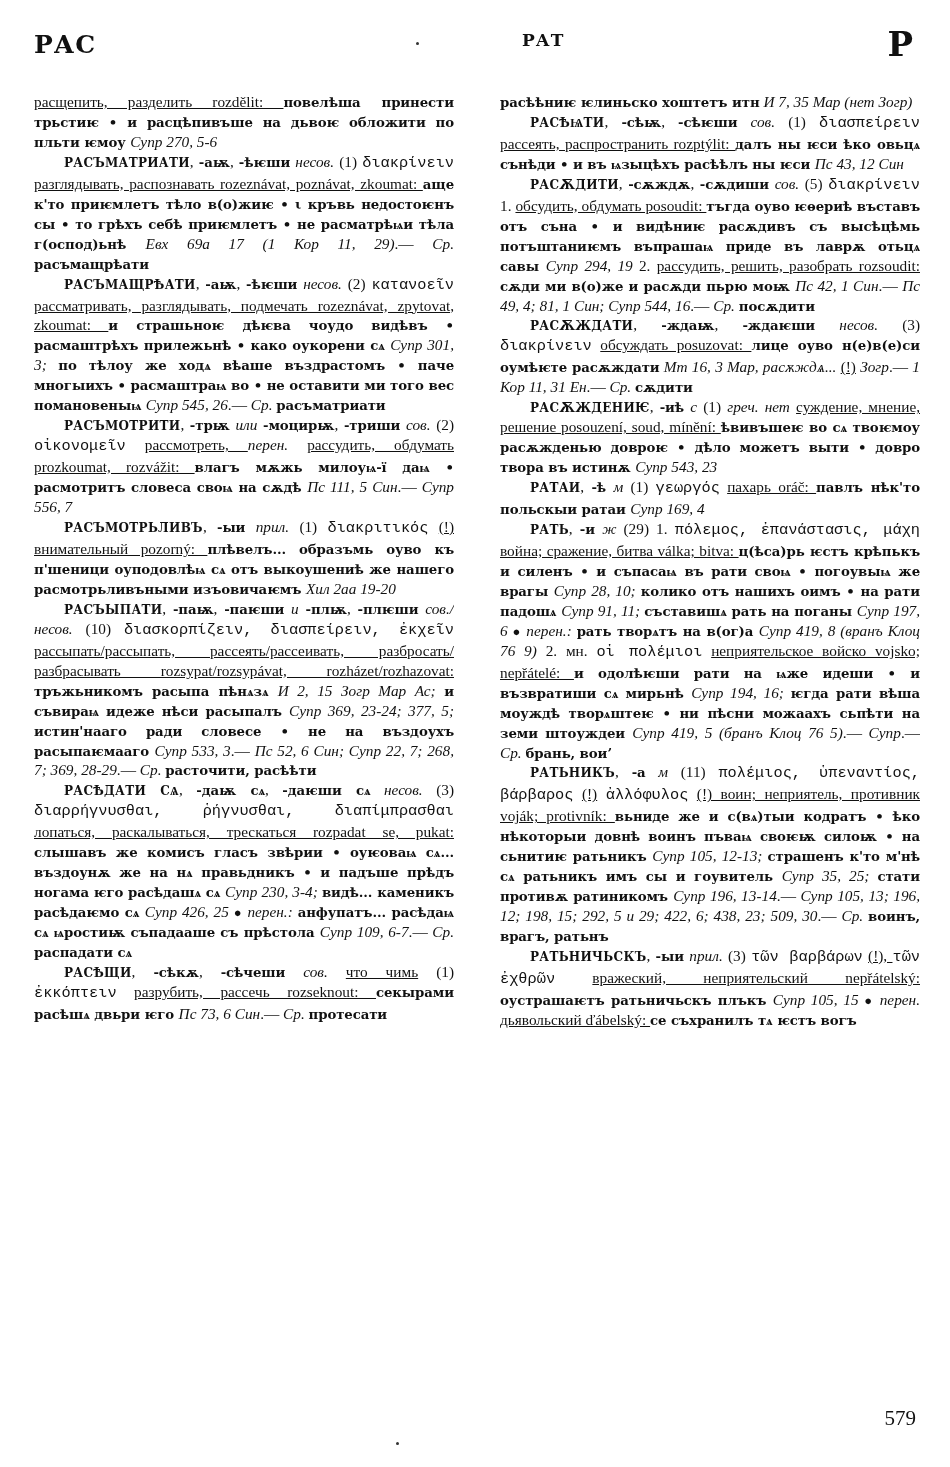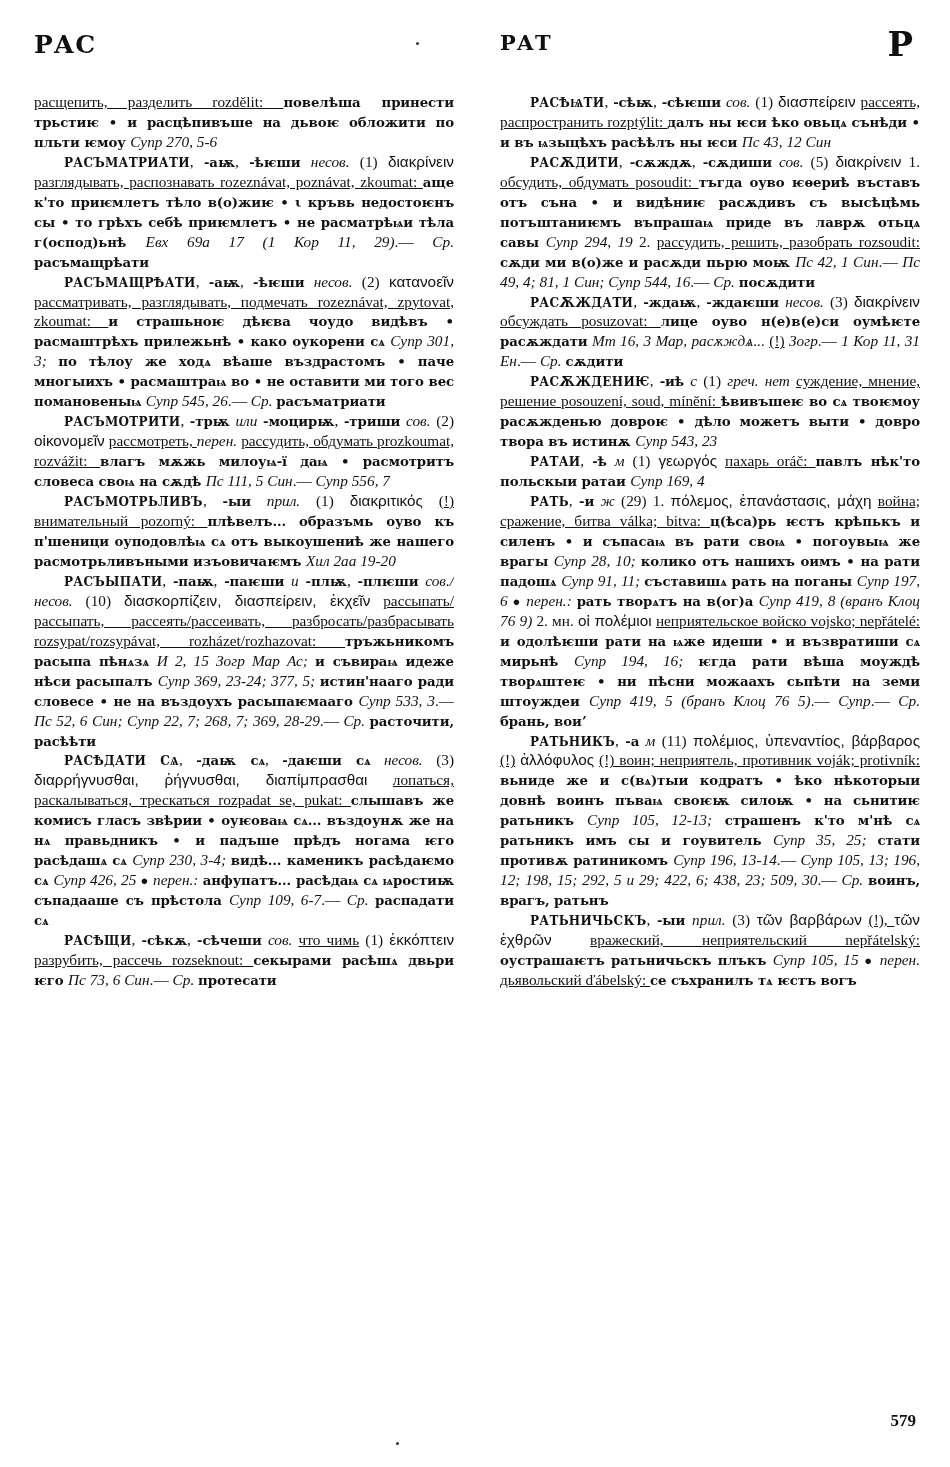--- a/index.html
+++ b/index.html
@@ -35,23 +35,23 @@
     font-family: "DejaVu Serif", serif;
     font-weight: bold;
     letter-spacing: 1px;
   }
   .hdr-left {
     left: 0;
     top: 0;
     font-size: 25px;
   }
   .hdr-mid {
-    left: 466px;
+    left: 488px;
     top: 0;
-    font-size: 21px;
+    font-size: 17px;
   }
   .hdr-right {
     right: 2px;
     top: -6px;
     font-size: 34px;
   }
   .columns {
     position: absolute;
     top: 92px;
     left: 34px;
@@ -86,30 +86,30 @@
     letter-spacing: 0.3px;
   }
   
   .ocs {
     font-family: "DejaVu Serif", serif;
     font-size: 13.3px;
     letter-spacing: -0.1px;
     font-weight: 600;
   }
   .it { font-style: italic; }
-  .gk { font-family: Liberation Sans, sans-serif; }
+  .gk { font-family: Liberation Mono, monospace; }
   .ru { font-family: "Liberation Serif", serif; text-decoration: underline; }
   .bullet { font-size: 13px; }
   .pagenum {
     position: absolute;
     right: 34px;
     bottom: 36px;
     font-family: "Liberation Serif", serif;
-    font-weight: bold;
-    font-size: 17px;
+    font-weight: normal;
+    font-size: 21px;
   }
   .dot-top {
     position: absolute;
     left: 416px;
     top: 42px;
     width: 3px; height: 3px;
     background: #333;
     border-radius: 50%;
   }
   .dot-bottom {
@@ -139,20 +139,21 @@
         <p class="para"><span class="ru">расщепить, разделить rozdělit: </span><span class="ocs">повелѣша принести трьстиѥ • и расцѣпивъше на дьвоѥ обложити по пльти ѥмоу </span><span class="it">Супр 270, 5-6</span></p>
         <p class="para indent"><span class="hw">РАСЪМАТРИАТИ</span>, <span class="ocs">-аѭ</span>, <span class="ocs">-ѣѥши</span> <span class="it">несов.</span> <span class="bold">(1)</span> <span class="gk">διακρίνειν</span> <span class="ru">разглядывать, распознавать rozeznávat, poznávat, zkoumat: </span><span class="ocs">аще к'то приѥмлетъ тѣло в(о)жиѥ • ι кръвь недостоѥнъ сы • то грѣхъ себѣ приѥмлетъ • не расматрѣѩи тѣла г(оспод)ьнѣ </span><span class="it">Евх 69а 17 (1 Кор 11, 29)</span>.— <span class="it">Ср.</span> <span class="ocs">расъмащрѣати</span></p>
         <p class="para indent"><span class="hw">РАСЪМАЩРѢАТИ</span>, <span class="ocs">-аѭ</span>, <span class="ocs">-ѣѥши</span> <span class="it">несов.</span> <span class="bold">(2)</span> <span class="gk">κατανοεῖν</span> <span class="ru">рассматривать, разглядывать, подмечать rozeznávat, zpytovat, zkoumat: </span><span class="ocs">и страшьноѥ дѣѥва чоудо видѣвъ • расмаштрѣхъ прилежьнѣ • како оукорени сѧ </span><span class="it">Супр 301, 3;</span> <span class="ocs">по тѣлоу же ходѧ вѣаше въздрастомъ • паче многыихъ • расмаштраѩ во • не оставити ми того вес помановеныѩ </span><span class="it">Супр 545, 26</span>.— <span class="it">Ср.</span> <span class="ocs">расъматриати</span></p>
         <p class="para indent"><span class="hw">РАСЪМОТРИТИ</span>, <span class="ocs">-трѭ</span> <span class="it">или</span> <span class="ocs">-моцирѭ</span>, <span class="ocs">-триши</span> <span class="it">сов.</span> <span class="bold">(2)</span> <span class="gk">οἰκονομεῖν</span> <span class="ru">рассмотреть, </span><span class="it">перен.</span> <span class="ru">рассудить, обдумать prozkoumat, rozvážit: </span><span class="ocs">влагъ мѫжь милоуѩ-ї даѩ • расмотритъ словеса своѩ на сѫдѣ </span><span class="it">Пс 111, 5 Син</span>.— <span class="it">Супр 556, 7</span></p>
         <p class="para indent"><span class="hw">РАСЪМОТРЬЛИВЪ</span>, <span class="ocs">-ыи</span> <span class="it">прил.</span> <span class="bold">(1)</span> <span class="gk">διακριτικός</span> <span class="ru">(!) внимательный pozorný: </span><span class="ocs">плѣвелъ... образъмь оуво къ п'шеници оуподовлѣѩ сѧ отъ выкоушениѣ же нашего расмотрьливъными изъовичаѥмъ </span><span class="it">Хил 2аа 19-20</span></p>
         <p class="para indent"><span class="hw">РАСЪЫПАТИ</span>, <span class="ocs">-паѭ</span>, <span class="ocs">-паѥши</span> <span class="it">и</span> <span class="ocs">-плѭ</span>, <span class="ocs">-плѥши</span> <span class="it">сов./несов.</span> <span class="bold">(10)</span> <span class="gk">διασκορπίζειν, διασπείρειν, ἐκχεῖν</span> <span class="ru">рассыпать/рассыпать, рассеять/рассеивать, разбросать/разбрасывать rozsypat/rozsypávat, rozházet/rozhazovat: </span><span class="ocs">тръжьникомъ расыпа пѣнѧзѧ </span><span class="it">И 2, 15 Зогр Мар Ас;</span> <span class="ocs">и съвираѩ идеже нѣси расыпалъ </span><span class="it">Супр 369, 23-24; 377, 5;</span> <span class="ocs">истин'нааго ради словесе • не на въздоухъ расыпаѥмааго </span><span class="it">Супр 533, 3</span>.— <span class="it">Пс 52, 6 Син; Супр 22, 7; 268, 7; 369, 28-29</span>.— <span class="it">Ср.</span> <span class="ocs">расточити, расѣѣти</span></p>
         <p class="para indent"><span class="hw">РАСѢДАТИ СѦ</span>, <span class="ocs">-даѭ сѧ</span>, <span class="ocs">-даѥши сѧ</span> <span class="it">несов.</span> <span class="bold">(3)</span> <span class="gk">διαρρήγνυσθαι, ῥήγνυσθαι, διαπίμπρασθαι</span> <span class="ru">лопаться, раскалываться, трескаться rozpadat se, pukat: </span><span class="ocs">слышавъ же комисъ гласъ звѣрии • оуѥоваѩ сѧ... въздоунѫ же на нѧ правьдникъ • и падъше прѣдъ ногама ѥго расѣдашѧ сѧ </span><span class="it">Супр 230, 3-4;</span> <span class="ocs">видѣ... каменикъ расѣдаѥмо сѧ </span><span class="it">Супр 426, 25</span> <span class="bullet">●</span> <span class="it">перен.:</span> <span class="ocs">анфупатъ... расѣдаѩ сѧ ѩростиѭ съпадааше съ прѣстола </span><span class="it">Супр 109, 6-7</span>.— <span class="it">Ср.</span> <span class="ocs">распадати сѧ</span></p>
         <p class="para indent"><span class="hw">РАСѢЩИ</span>, <span class="ocs">-сѣкѫ</span>, <span class="ocs">-сѣчеши</span> <span class="it">сов.</span> <span class="ru">что чимь</span> <span class="bold">(1)</span> <span class="gk">ἐκκόπτειν</span> <span class="ru">разрубить, рассечь rozseknout: </span><span class="ocs">секырами расѣшѧ двьри ѥго </span><span class="it">Пс 73, 6 Син</span>.— <span class="it">Ср.</span> <span class="ocs">протесати</span></p>
       </div>
     <div class="col col-right" id="col-right">
+        <p class="para"><span class="ocs">расѣѣниѥ ѥлиньско хоштетъ итн</span> <span class="it">И 7, 35 Мар (нет Зогр)</span></p>
         <p class="para indent"><span class="hw">РАСѢѨТИ</span>, <span class="ocs">-сѣѭ</span>, <span class="ocs">-сѣѥши</span> <span class="it">сов.</span> <span class="bold">(1)</span> <span class="gk">διασπείρειν</span> <span class="ru">рассеять, распространить rozptýlit: </span><span class="ocs">далъ ны ѥси ѣко овьцѧ сънѣди • и въ ѩзыцѣхъ расѣѣлъ ны ѥси </span><span class="it">Пс 43, 12 Син</span></p>
         <p class="para indent"><span class="hw">РАСѪДИТИ</span>, <span class="ocs">-сѫждѫ</span>, <span class="ocs">-сѫдиши</span> <span class="it">сов.</span> <span class="bold">(5)</span> <span class="gk">διακρίνειν</span> <span class="bold">1.</span> <span class="ru">обсудить, обдумать posoudit: </span><span class="ocs">тъгда оуво ѥѳериѣ въставъ отъ съна • и видѣниѥ расѫдивъ съ высѣцѣмь потъштаниѥмъ въпрашаѩ приде въ лаврѫ отьцѧ савы </span><span class="it">Супр 294, 19</span> <span class="bold">2.</span> <span class="ru">рассудить, решить, разобрать rozsoudit: </span><span class="ocs">сѫди ми в(о)же и расѫди пьрю моѭ </span><span class="it">Пс 42, 1 Син</span>.— <span class="it">Пс 49, 4; 81, 1 Син; Супр 544, 16</span>.— <span class="it">Ср.</span> <span class="ocs">посѫдити</span></p>
         <p class="para indent"><span class="hw">РАСѪЖДАТИ</span>, <span class="ocs">-ждаѭ</span>, <span class="ocs">-ждаѥши</span> <span class="it">несов.</span> <span class="bold">(3)</span> <span class="gk">διακρίνειν</span> <span class="ru">обсуждать posuzovat: </span><span class="ocs">лице оуво н(е)в(е)си оумѣѥте расѫждати</span> <span class="it">Мт 16, 3 Мар, расѫждѧ...</span> <span class="ru">(!)</span> <span class="it">Зогр</span>.— <span class="it">1 Кор 11, 31 Ен</span>.— <span class="it">Ср.</span> <span class="ocs">сѫдити</span></p>
         <p class="para indent"><span class="hw">РАСѪЖДЕНИѤ</span>, <span class="ocs">-иѣ</span> <span class="it">с</span> <span class="bold">(1)</span> <span class="it">греч. нет</span> <span class="ru">суждение, мнение, решение posouzení, soud, mínění: </span><span class="ocs">ѣвивъшеѥ во сѧ твоѥмоу расѫжденью довроѥ • дѣло можетъ выти • довро твора въ истинѫ </span><span class="it">Супр 543, 23</span></p>
         <p class="para indent"><span class="hw">РАТАИ</span>, <span class="ocs">-ѣ</span> <span class="it">м</span> <span class="bold">(1)</span> <span class="gk">γεωργός</span> <span class="ru">пахарь oráč: </span><span class="ocs">павлъ нѣк'то польскыи ратаи </span><span class="it">Супр 169, 4</span></p>
         <p class="para indent"><span class="hw">РАТЬ</span>, <span class="ocs">-и</span> <span class="it">ж</span> <span class="bold">(29) 1.</span> <span class="gk">πόλεμος, ἐπανάστασις, μάχη</span> <span class="ru">война; сражение, битва válka; bitva: </span><span class="ocs">ц(ѣса)рь ѥстъ крѣпькъ и силенъ • и съпасаѩ въ рати своѩ • погоувыѩ же врагы </span><span class="it">Супр 28, 10;</span> <span class="ocs">колико отъ нашихъ оимъ • на рати падошѧ </span><span class="it">Супр 91, 11;</span> <span class="ocs">съставишѧ рать на поганы </span><span class="it">Супр 197, 6</span> <span class="bullet">●</span> <span class="it">перен.:</span> <span class="ocs">рать творѧтъ на в(ог)а </span><span class="it">Супр 419, 8 (вранъ Клоц 76 9)</span> <span class="bold">2. мн.</span> <span class="gk">οἱ πολέμιοι</span> <span class="ru">неприятельское войско vojsko; nepřátelé: </span><span class="ocs">и одолѣѥши рати на ѩже идеши • и възвратиши сѧ мирьнѣ </span><span class="it">Супр 194, 16;</span> <span class="ocs">ѥгда рати вѣша моуждѣ творѧштеѥ • ни пѣсни можаахъ сьпѣти на земи штоуждеи </span><span class="it">Супр 419, 5 (бранъ Клоц 76 5)</span>.— <span class="it">Супр</span>.— <span class="it">Ср.</span> <span class="ocs">брань, воиʼ</span></p>
         <p class="para indent"><span class="hw">РАТЬНИКЪ</span>, <span class="ocs">-а</span> <span class="it">м</span> <span class="bold">(11)</span> <span class="gk">πολέμιος, ὑπεναντίος, βάρβαρος</span> <span class="ru">(!)</span> <span class="gk">ἀλλόφυλος</span> <span class="ru">(!) воин; неприятель, противник voják; protivník: </span><span class="ocs">вьниде же и с(вѧ)тыи кодратъ • ѣко нѣкоторыи довнѣ воинъ пъваѩ своѥѭ силоѭ • на сьнитиѥ ратьникъ </span><span class="it">Супр 105, 12-13;</span> <span class="ocs">страшенъ к'то м'нѣ сѧ ратьникъ имъ сы и гоувитель </span><span class="it">Супр 35, 25;</span> <span class="ocs">стати противѫ ратиникомъ </span><span class="it">Супр 196, 13-14</span>.— <span class="it">Супр 105, 13; 196, 12; 198, 15; 292, 5 и 29; 422, 6; 438, 23; 509, 30</span>.— <span class="it">Ср.</span> <span class="ocs">воинъ, врагъ, ратьнъ</span></p>
         <p class="para indent"><span class="hw">РАТЬНИЧЬСКЪ</span>, <span class="ocs">-ыи</span> <span class="it">прил.</span> <span class="bold">(3)</span> <span class="gk">τῶν βαρβάρων</span> <span class="ru">(!), </span><span class="gk">τῶν ἐχθρῶν</span> <span class="ru">вражеский, неприятельский nepřátelský: </span><span class="ocs">оустрашаѥтъ ратьничьскъ плъкъ </span><span class="it">Супр 105, 15</span> <span class="bullet">●</span> <span class="it">перен.</span> <span class="ru">дьявольский ďábelský: </span><span class="ocs">се съхранилъ тѧ ѥстъ вогъ</span></p>
       </div>
   </div>

